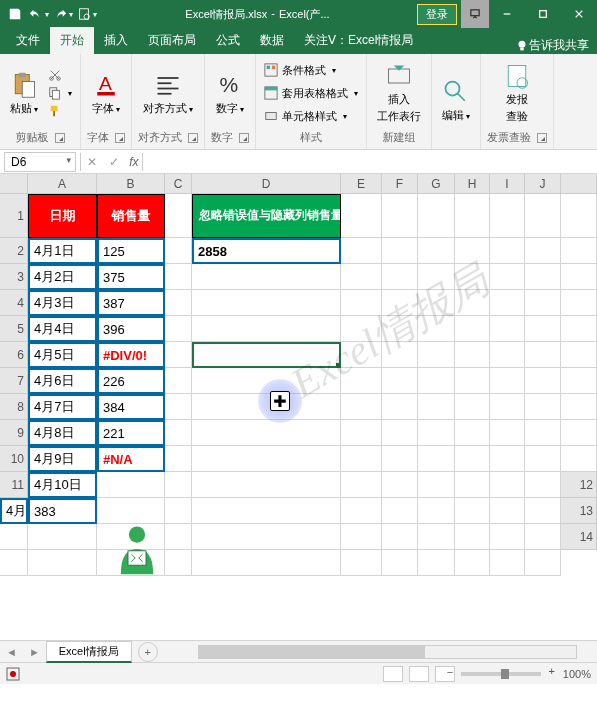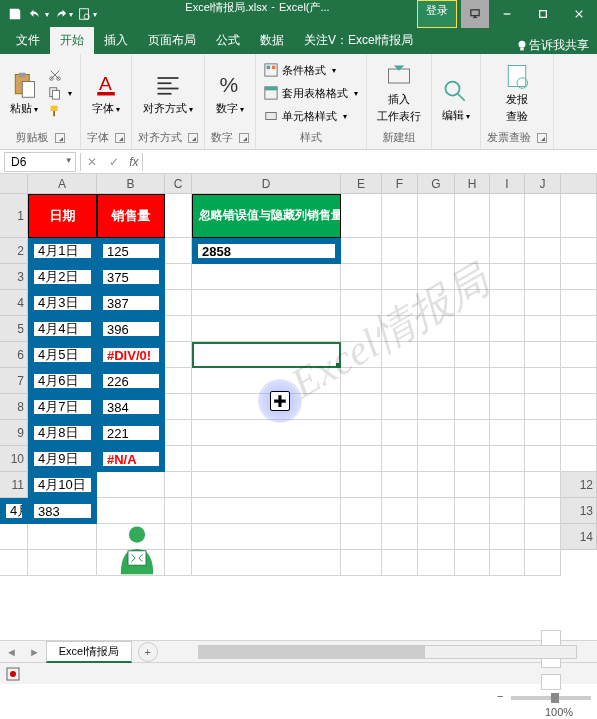--- a/index.html
+++ b/index.html
@@ -1,19 +1,19 @@
 <!DOCTYPE html>
 <html><head>
 <meta charset="utf-8">
 <style>
 * { margin: 0; padding: 0; box-sizing: border-box; font-family: "Microsoft YaHei", "Segoe UI", sans-serif; }
 body { background: #fff; width: 597px; height: 719px; overflow: hidden; position: relative; }
 
 
-.titlebar { background: #217346; height: 28px; display: flex; color: #fff; font-size: 11px; }
+.titlebar { background: #217346; height: 28px; display: flex; align-items: center; color: #fff; font-size: 11px; }
 .qat { display: flex; align-items: center; gap: 2px; padding: 0 4px; }
 .qat-btn { width: 22px; height: 22px; display: flex; align-items: center; justify-content: center; }
 .qat-btn svg { width: 14px; height: 14px; fill: #fff; }
 .title-text { flex: 1; text-align: center; display: flex; justify-content: center; gap: 4px; }
 .login-btn { background: #2d8a5a; border: 1px solid #fde047; padding: 2px 8px; margin: 0 4px; font-size: 11px; color: #fff; }
 .win-btns { display: flex; }
 .win-btn { width: 36px; height: 28px; display: flex; align-items: center; justify-content: center; }
 .win-btn.grey { background: #aaa; color: #333; width: 28px; }
 .win-btn svg { width: 10px; height: 10px; stroke: #fff; stroke-width: 1.5; fill: none; }
 
@@ -50,21 +50,21 @@
 
 .grid-wrap { position: relative; height: 466px; overflow: hidden; }
 .grid { display: grid; grid-template-columns: 28px 69px 68px 27px 149px 41px 36px 37px 35px 35px 36px 36px; font-size: 13px; }
 .colhdr, .rowhdr { background: #e6e6e6; border: 1px solid #ccc; border-top: none; border-left: none; text-align: center; font-size: 12px; color: #555; display: flex; align-items: center; justify-content: center; }
 .corner { background: #e6e6e6; border-right: 1px solid #ccc; border-bottom: 1px solid #ccc; }
 .colhdr { height: 20px; }
 .rowhdr { height: 26px; justify-content: flex-end; padding-right: 3px; }
 .cell { border-right: 1px solid #d4d4d4; border-bottom: 1px solid #d4d4d4; height: 26px; padding: 2px 4px; display: flex; align-items: center; overflow: hidden; white-space: nowrap; }
 .hdr-red { background: #ff0000; color: #fff; font-weight: bold; justify-content: center; border: 1px solid #000; height: 44px; }
 .hdr-green { background: #00a651; color: #fff; font-weight: bold; border: 1px solid #000; height: 44px; font-size: 12px; padding: 2px 6px; line-height: 1.3; }
-.data-cell { border: 6px solid #0369a1; }
+.data-cell { border: 2px solid #0369a1; }
 .err { color: #ff0000; font-weight: bold; }
 .bold { font-weight: bold; }
 .selected { border: 2px solid #217346 !important; position: relative; }
 .selected::after { content: ""; position: absolute; right: -3px; bottom: -3px; width: 6px; height: 6px; background: #217346; }
 .rowhdr.tall, .cell.tall { height: 44px; }
 
 
 .cursor-glow { position: absolute; left: 258px; top: 205px; width: 44px; height: 44px; border-radius: 50%; background: radial-gradient(circle, rgba(120,140,255,0.6) 0%, rgba(120,140,255,0.3) 60%, transparent 100%); display: flex; align-items: center; justify-content: center; z-index: 10; }
 .cursor-glow::after { content: "✚"; color: #000; font-size: 16px; background: #fff; border: 1px solid #000; width: 18px; height: 18px; display: flex; align-items: center; justify-content: center; border-radius: 2px; }
 
@@ -78,21 +78,21 @@
 
 .sheet-tabs { height: 22px; background: #f3f3f3; border-top: 1px solid #d4d4d4; display: flex; align-items: center; font-size: 11px; }
 .sheet-nav { padding: 0 6px; color: #888; }
 .sheet-tab { padding: 2px 12px; border: 1px solid #ccc; background: #fff; border-bottom: 2px solid #217346; }
 .sheet-add { width: 20px; height: 20px; border: 1px solid #ccc; border-radius: 50%; display: flex; align-items: center; justify-content: center; margin-left: 6px; color: #666; }
 .hscroll { flex: 1; margin: 0 20px 0 40px; height: 14px; background: #f0f0f0; border: 1px solid #ccc; position: relative; }
 .hscroll-thumb { position: absolute; left: 0; width: 60%; height: 100%; background: #cdcdcd; }
 
 
 .statusbar { height: 22px; background: #f3f3f3; border-top: 1px solid #d4d4d4; display: flex; align-items: center; font-size: 11px; padding: 0 6px; color: #555; }
-.statusbar .right { margin-left: auto; display: flex; align-items: center; gap: 6px; flex-direction: column; }
+.statusbar .right { margin-left: auto; display: flex; align-items: center; gap: 6px; }
 .view-btn { width: 20px; height: 16px; border: 1px solid #ccc; background: #fff; }
 .zoom-slider { width: 80px; height: 4px; background: #ccc; position: relative; }
 .zoom-slider::before { content: "−"; position: absolute; left: -14px; top: -6px; }
 .zoom-slider::after { content: "+"; position: absolute; right: -14px; top: -7px; }
 .zoom-thumb { position: absolute; left: 50%; top: -3px; width: 8px; height: 10px; background: #888; }
 </style>
 </head>
 <body>
 
 <div class="titlebar">

